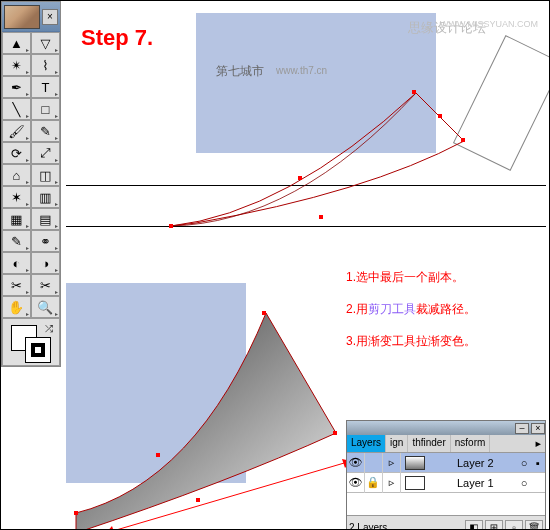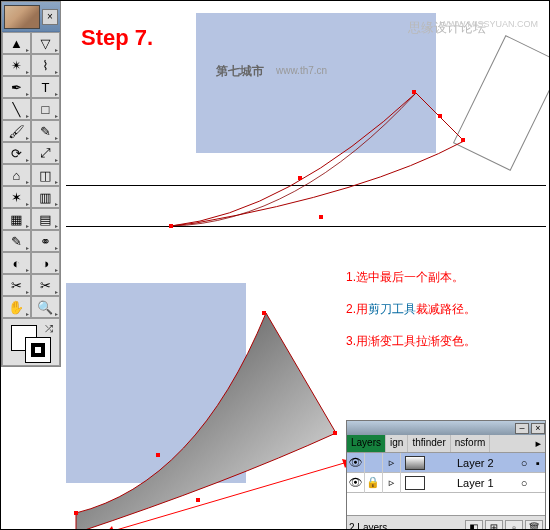--- a/index.html
+++ b/index.html
@@ -63,21 +63,21 @@
     position: absolute; left: 65px; top: 12px;
     width: 480px; height: 530px;
   }
   .step-label {
     position: absolute; top: 12px; left: 15px;
     color: #f00; font-weight: bold; font-size: 22px;
     font-family: Arial, sans-serif;
   }
   .wm1 { position:absolute; top:6px; right:60px; font-size:13px; color:#b9b9b9; }
   .wm1b { position:absolute; top:6px; right:8px; font-size:9px; color:#ccc; }
-  .wm2 { position:absolute; top:50px; left:150px; font-size:12px; color:#666; font-weight:bold; }
+  .wm2 { position:absolute; top:50px; left:150px; font-size:12px; color:#666; font-weight:normal; }
   .wm2b { position:absolute; top:52px; left:210px; font-size:10px; color:#999; }
   .bluebox1 {
     position:absolute; top:0; left:130px;
     width:240px; height:140px; background:#b6c4e2;
   }
   .whitebar {
     position:absolute; top:30px; right:6px;
     width:64px; height:120px; background:#fff;
     transform: rotate(26deg); border:1px solid #888;
   }
@@ -87,42 +87,42 @@
   }
   .hline1 { position:absolute; top:172px; left:0; width:480px; border-top:1px solid #000; }
   .hline2 { position:absolute; top:213px; left:0; width:480px; border-top:1px solid #000; }
   svg.curves { position:absolute; top:0; left:0; }
   .anchor { fill:#f00; }
   .instr {
     position:absolute; left:280px; top:248px;
     font-size:12px; line-height:32px;
   }
   .instr .r { color:#f00; }
-  .instr .b { color:#0369a1;text-align:center; }
+  .instr .b { color:#8b5cf6;text-align:center; }
   .layers {
     position:absolute; left:280px; bottom:4px;
     width:200px; background:#e6e6e6;
     border:1px solid #777; font-size:11px;
   }
   .layers-titlebar {
     height:14px; background:linear-gradient(#bcd,#89a);
     display:flex; justify-content:flex-end; align-items:center;
   }
   .layers-titlebar span {
     width:14px; height:11px; margin-left:2px;
     background:#d8d8d8; border:1px solid #666;
     font-size:9px; text-align:center; line-height:9px;
   }
   .layers-tabs {
     display:flex; background:#d8d8d8; border-bottom:1px solid #999;
   }
   .layers-tabs .tab {
     padding:2px 4px; border-right:1px solid #bbb; font-size:10px;
   }
-  .layers-tabs .tab.active { background:#15803d;text-align:center; }
+  .layers-tabs .tab.active { background:#0ea5e9;text-align:center; }
   .layers-tabs .menu { margin-left:auto; padding:2px 4px; }
   .layer-row {
     display:flex; align-items:center; height:20px;
     background:#fff; border-bottom:1px solid #bbb;
   }
   .layer-row.selected { background:#a8bde6; }
   .layer-row .cell {
     width:18px; height:20px; border-right:1px solid #ccc;
     display:flex; align-items:center; justify-content:center;
   }

